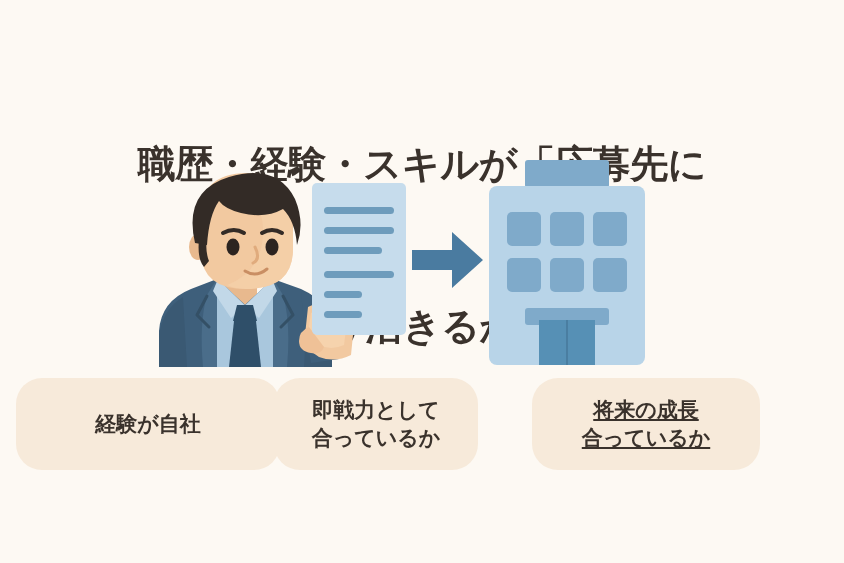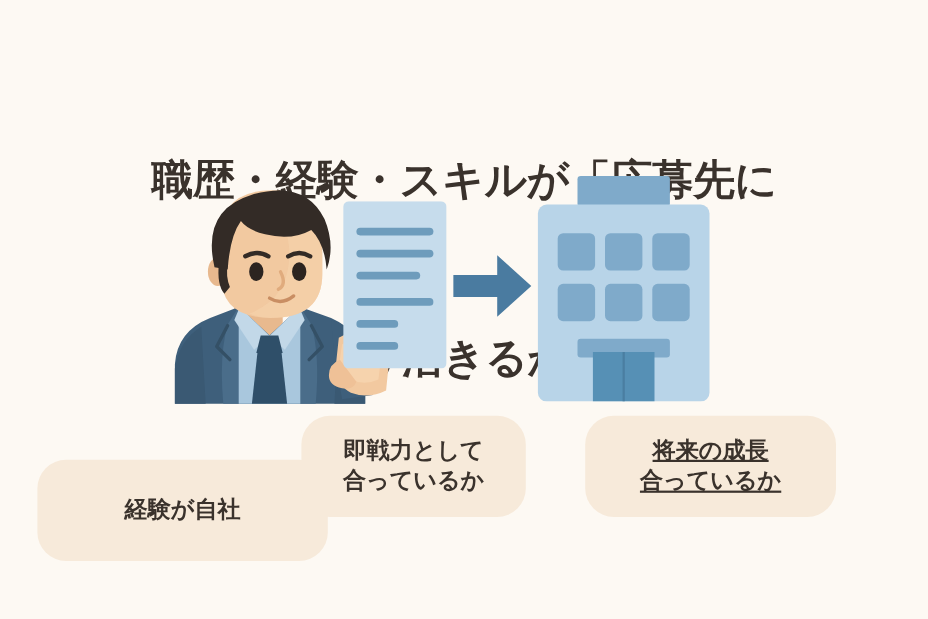--- a/index.html
+++ b/index.html
@@ -104,21 +104,21 @@
     flex-direction: column;
     align-items: center;
     justify-content: center;
     color: #3a322c;
     font-weight: 700;
     font-size: 21px;
     line-height: 1.35;
     letter-spacing: 0px;
     white-space: pre;
   }
-  .pill-1 { left: 34px;  width: 264px; margin-top: 40px; }
+  .pill-1 { left: 16px;  width: 264px; }
   .pill-2 { left: 274px; width: 204px; }
   .pill-3 { left: 532px; width: 228px; text-decoration: underline; }
   .pill-line { display: block; }
 </style>
 </head>
 <body>
 
 <div class="canvas">
 
   <div class="title-block">

